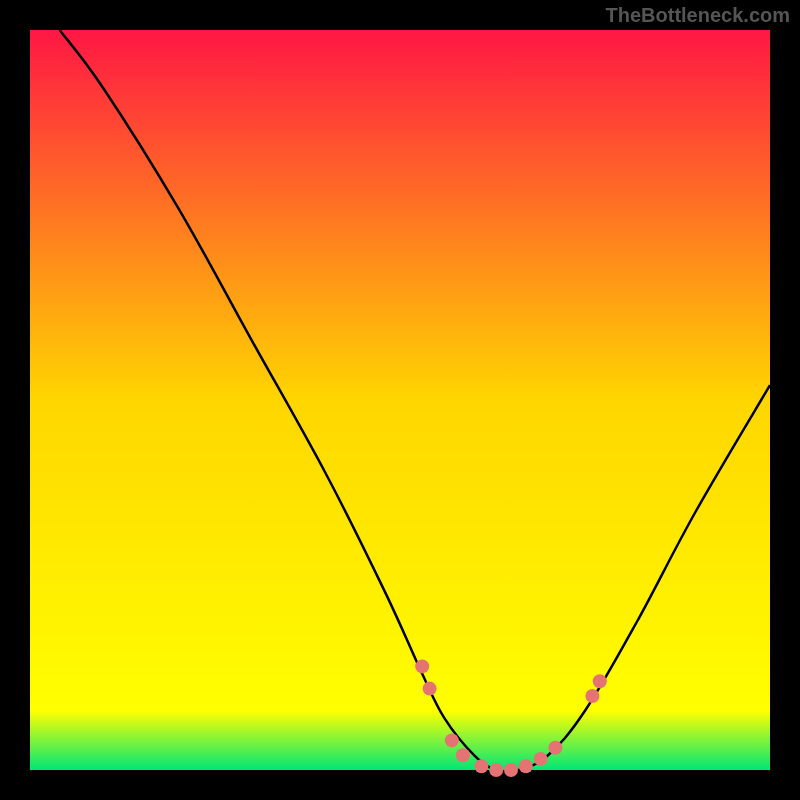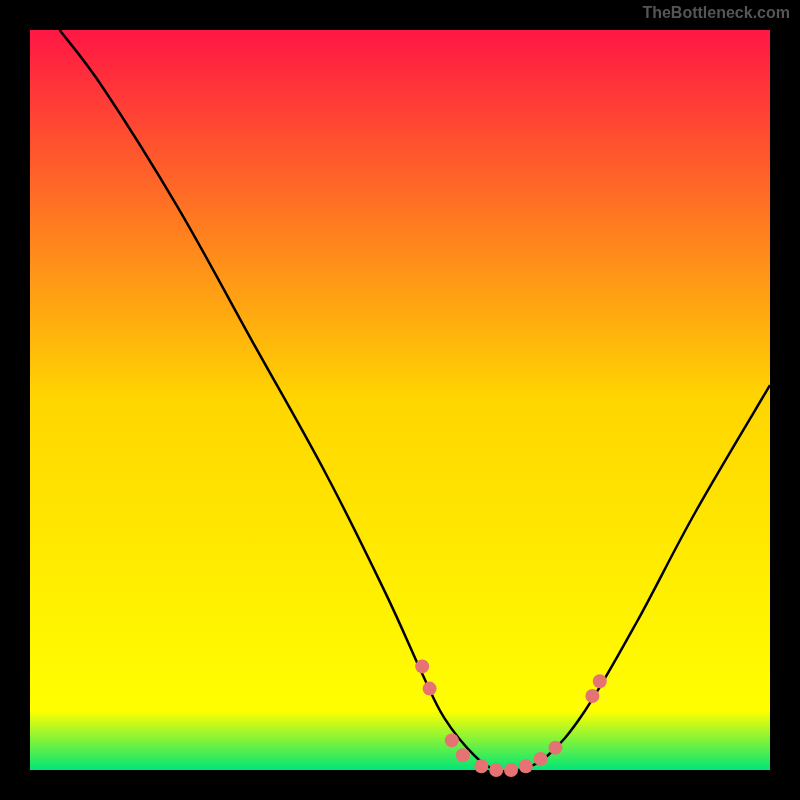--- a/index.html
+++ b/index.html
@@ -16,21 +16,21 @@
     top: 0;
     left: 0;
     width: 800px;
     height: 800px;
   }
   .watermark {
     position: absolute;
     top: 4px;
     right: 10px;
     color: #555;
-    font-size: 16px;
+    font-size: 20px;
     font-weight: bold;
     z-index: 10;
   }
   svg {
     display: block;
   }
 </style>
 </head>
 <body>
 

